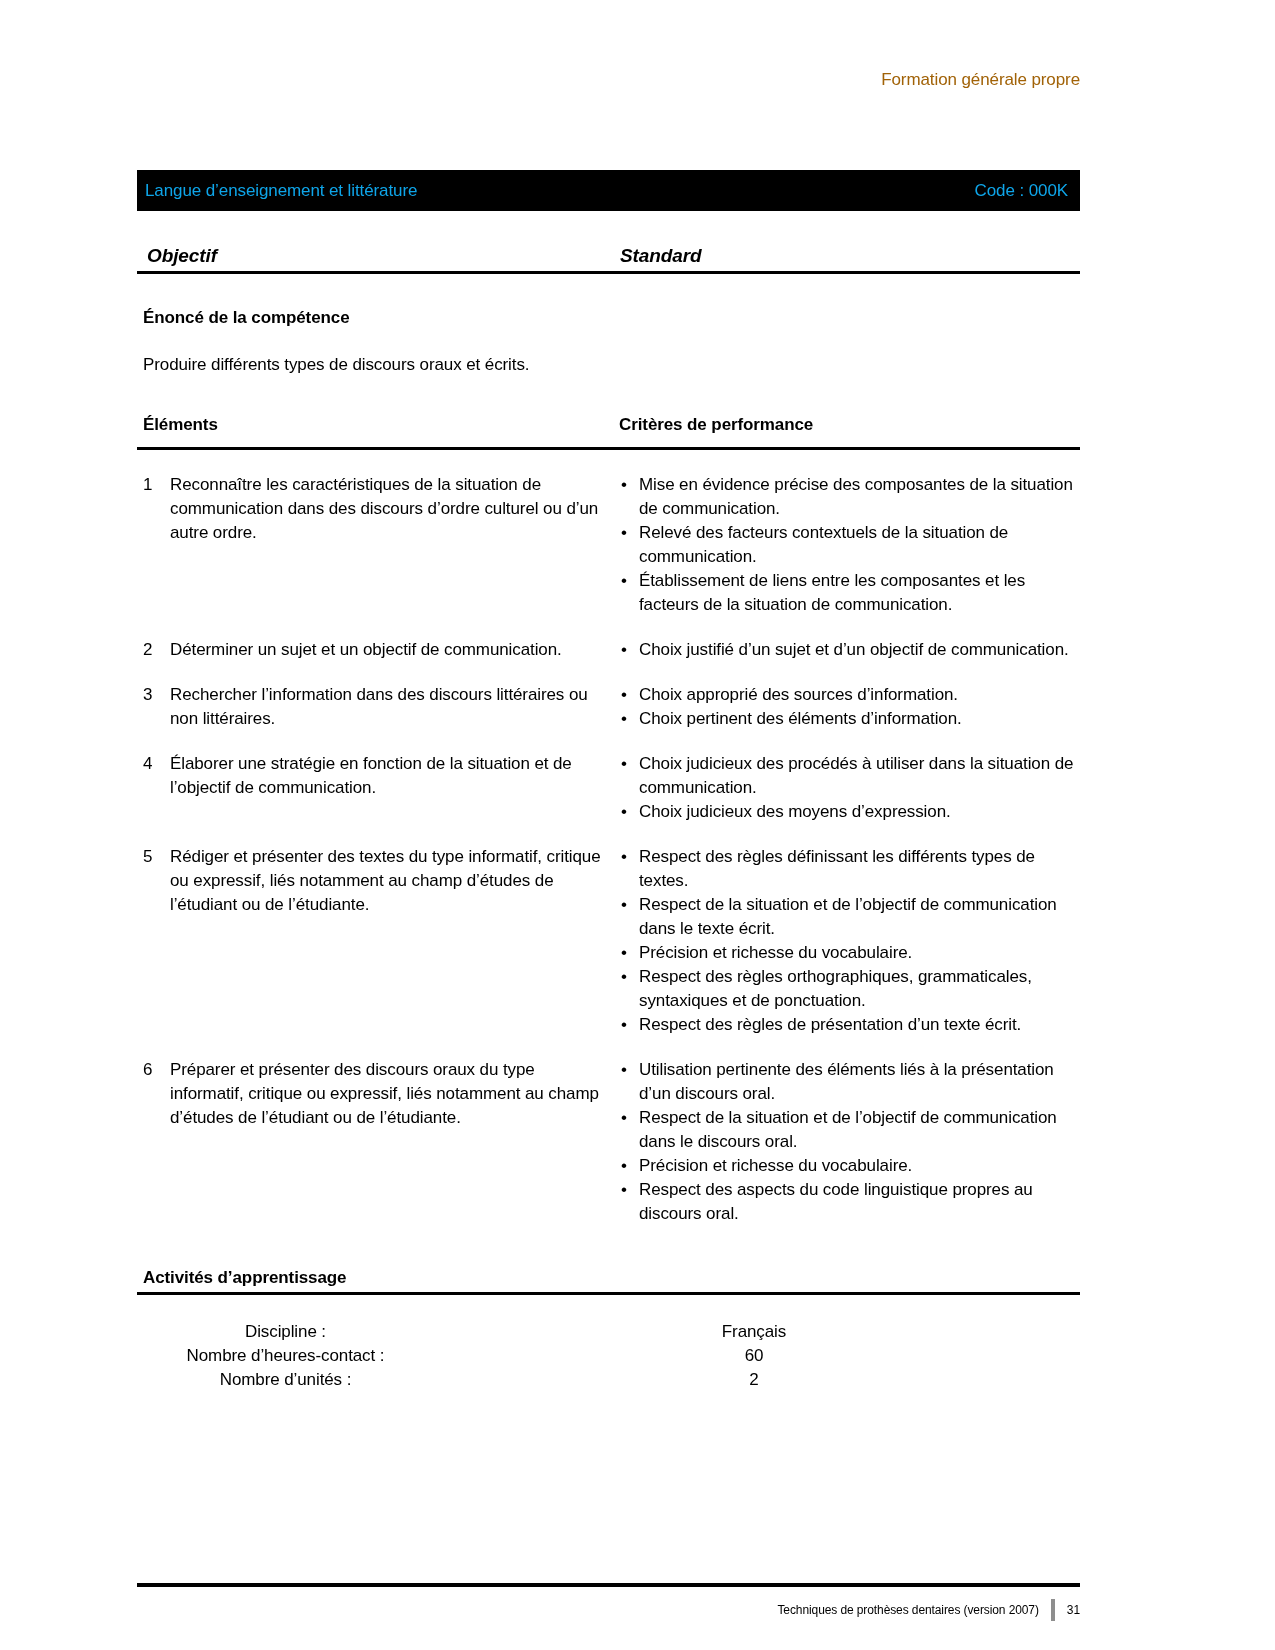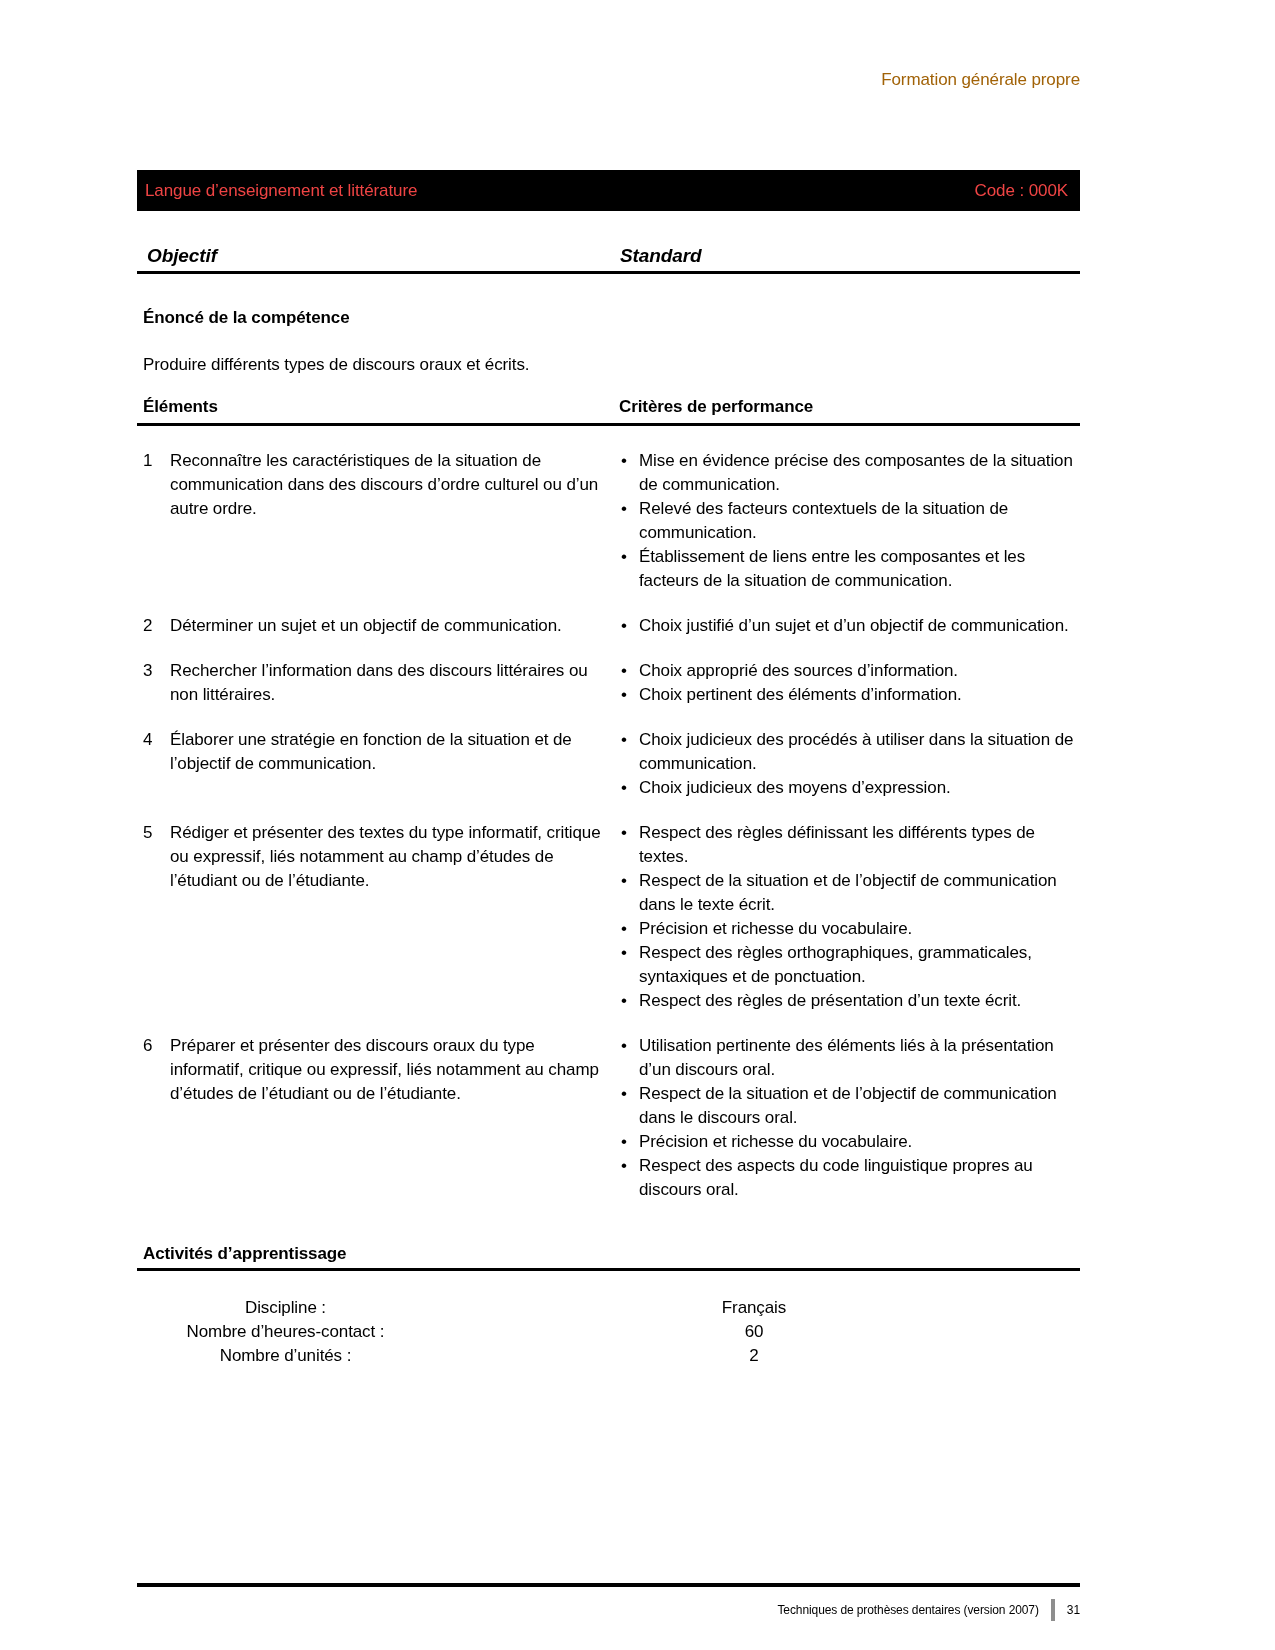--- a/index.html
+++ b/index.html
@@ -20,21 +20,21 @@
   .eyebrow {
     padding-top: 68px;
     text-align: right;
     color: #a16207;
   }
 
   .black-bar {
     margin-top: 78px;
     height: 41px;
     background: #000000;
-    color: #ef4444;
+    color: #0ea5e9;
     display: flex;
     justify-content: space-between;
     align-items: center;
     padding: 0 12px 0 8px;
   }
 
   .two-col {
     display: grid;
     grid-template-columns: 476px 1fr;
   }
@@ -54,23 +54,23 @@
     margin-top: 32px;
     font-weight: bold;
     padding-left: 6px;
   }
   .enonce-text {
     margin-top: 23px;
     padding-left: 6px;
   }
 
   .table-head {
-    margin-top: 18px;
-    font-weight: bold;
-    padding-bottom: 4px;
+    margin-top: 36px;
+    font-weight: bold;
+    padding-bottom: 10px;
     border-bottom: 3px solid #000000;
   }
   .table-head .left { padding-left: 6px; }
   .table-head .right { padding-left: 6px; }
 
   .rows { margin-top: 23px; }
   .row { margin-bottom: 21px; }
   .el { display: flex; align-items: flex-start; }
   .num {
     flex: 0 0 33px;

